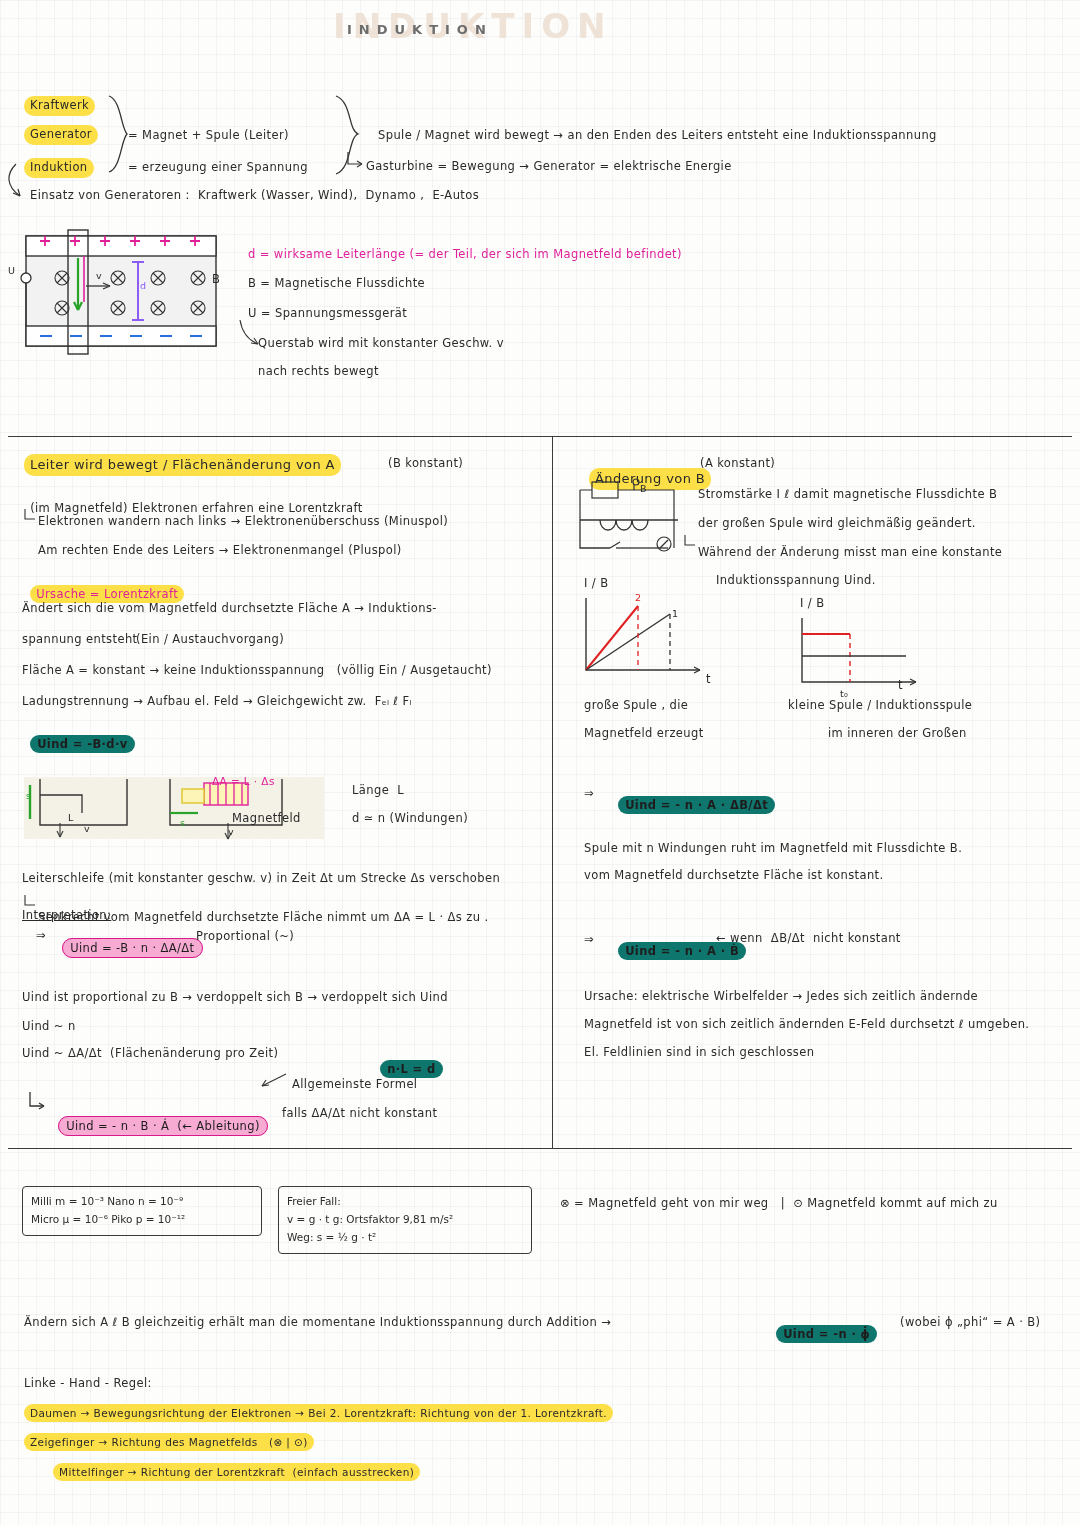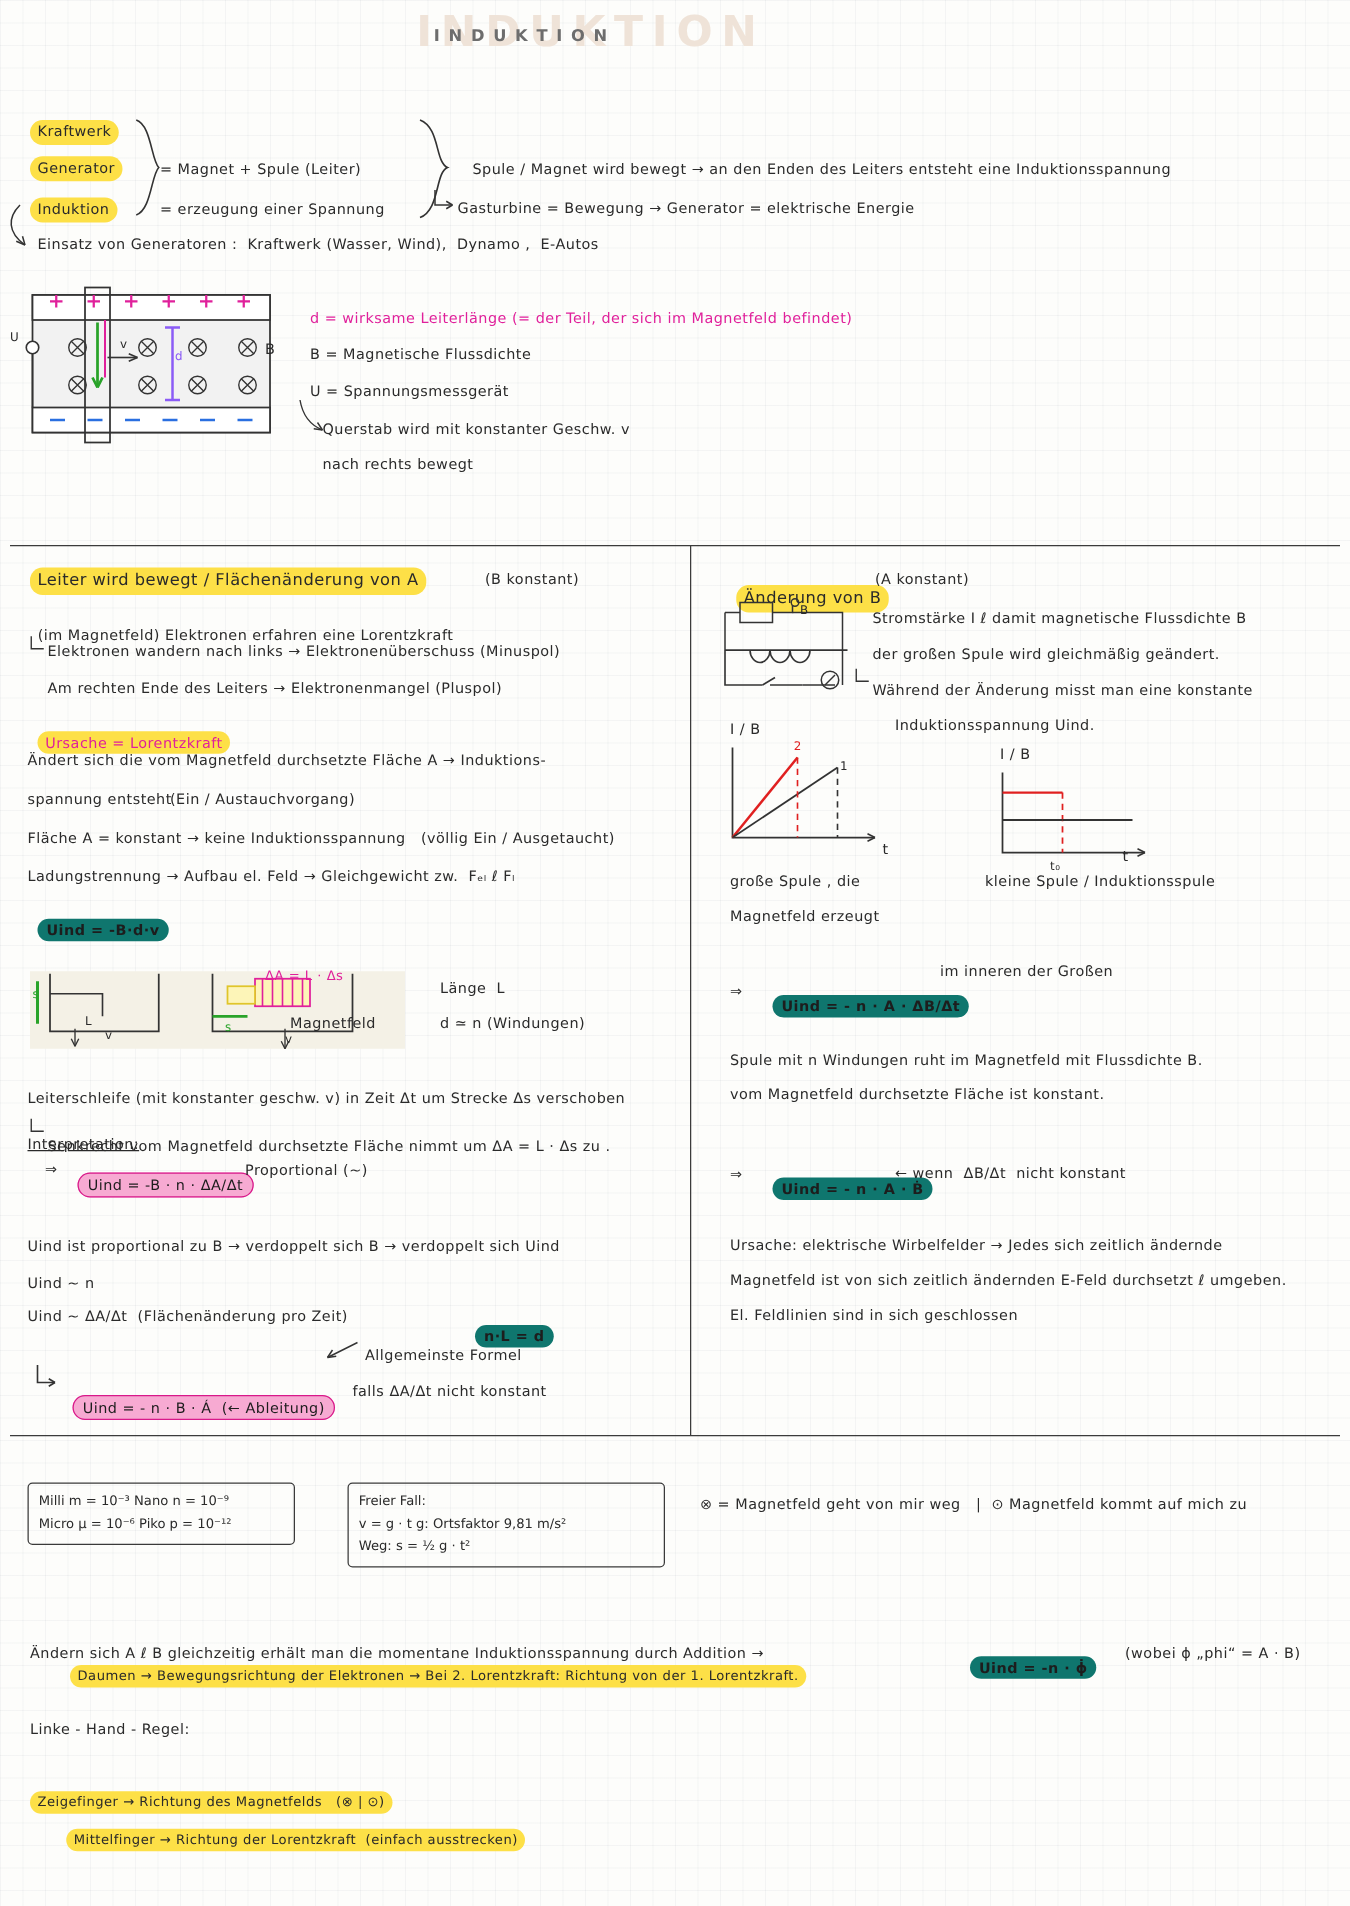--- a/index.html
+++ b/index.html
@@ -317,55 +317,55 @@
   <path d="M56,44 L112,44" fill="none" stroke="#333" stroke-width="1.5"></path>
   <path d="M8,44 L56,44" fill="none" stroke="#333" stroke-width="1.5"></path>
   <path d="M122,70 l-6,-3 M122,70 l-6,3" fill="none" stroke="#333" stroke-width="1.3"></path>
 </svg>
 <div class="t xs" style="left:840px; top:688px;">t₀</div>
 <div class="t" style="left:898px; top:678px;">t</div>
 
 <div class="t" style="left:584px; top:698px;">große Spule , die</div>
 <div class="t" style="left:584px; top:726px;">Magnetfeld erzeugt</div>
 <div class="t" style="left:788px; top:698px;">kleine Spule / Induktionsspule</div>
-<div class="t" style="left:752px; top:726px;margin-top:44px;">im inneren der Großen</div>
+<div class="t" style="left:828px; top:726px;">im inneren der Großen</div>
 
 <div class="t" style="left:584px; top:786px;">⇒</div>
 <div class="t" style="left:610px; top:782px;">
   <span class="hl-pink">Uind = - n · A · ΔB/Δt</span>
 </div>
 
 <div class="t" style="left:584px; top:841px;">Spule mit n Windungen ruht im Magnetfeld mit Flussdichte B.</div>
 <div class="t" style="left:584px; top:868px;">vom Magnetfeld durchsetzte Fläche ist konstant.</div>
 
 <div class="t" style="left:584px; top:932px;">⇒</div>
 <div class="t" style="left:610px; top:928px;">
   <span class="hl-pink">Uind = - n · A · Ḃ</span>
 </div>
 <div class="t" style="left:716px; top:931px;">← wenn  ΔB/Δt  nicht konstant</div>
 
 <div class="t" style="left:584px; top:989px;">Ursache: elektrische Wirbelfelder → Jedes sich zeitlich ändernde</div>
 <div class="t" style="left:584px; top:1017px;">Magnetfeld ist von sich zeitlich ändernden E-Feld durchsetzt ℓ umgeben.</div>
 <div class="t" style="left:584px; top:1045px;">El. Feldlinien sind in sich geschlossen</div>
 
-<div class="tag-box" style="left:22px; top:1186px; width:214px;">
+<div class="tag-box" style="left:22px; top:1186px; width:240px;">
   <div>Milli  m = 10⁻³        Nano  n = 10⁻⁹</div>
   <div>Micro  μ = 10⁻⁶       Piko   p = 10⁻¹²</div>
 </div>
 
 <div class="tag-box" style="left:278px; top:1186px; width:254px;">
   <div>Freier Fall:</div>
   <div>v = g · t          g: Ortsfaktor  9,81 m/s²</div>
   <div>Weg: s = ½ g · t²</div>
 </div>
 
 <div class="t" style="left:560px; top:1196px;">⊗ = Magnetfeld geht von mir weg   |  ⊙ Magnetfeld kommt auf mich zu</div>
 
 <div class="t" style="left:24px; top:1315px;">Ändern sich A ℓ B gleichzeitig erhält man die momentane Induktionsspannung durch Addition →</div>
 <div class="t" style="left:768px; top:1311px;">
   <span class="hl-pink">Uind = -n · ϕ̇</span>
 </div>
 <div class="t" style="left:900px; top:1315px;">(wobei ϕ „phi“ = A · B)</div>
 
 <div class="t" style="left:24px; top:1376px;">Linke - Hand - Regel:</div>
-<div class="t sm hl-grey" style="left:24px; top:1332px;margin-left:32px;">Daumen → Bewegungsrichtung der Elektronen → Bei 2. Lorentzkraft: Richtung von der 1. Lorentzkraft.</div>
+<div class="t sm hl-grey" style="left:24px; top:1404px;">Daumen → Bewegungsrichtung der Elektronen → Bei 2. Lorentzkraft: Richtung von der 1. Lorentzkraft.</div>
 <div class="t sm hl-grey" style="left:24px; top:1433px;">Zeigefinger → Richtung des Magnetfelds   (⊗ | ⊙)</div>
 <div class="t sm hl-grey" style="left:24px; top:1463px;margin-left:29px;">Mittelfinger → Richtung der Lorentzkraft  (einfach ausstrecken)</div>
 
 </body></html>

